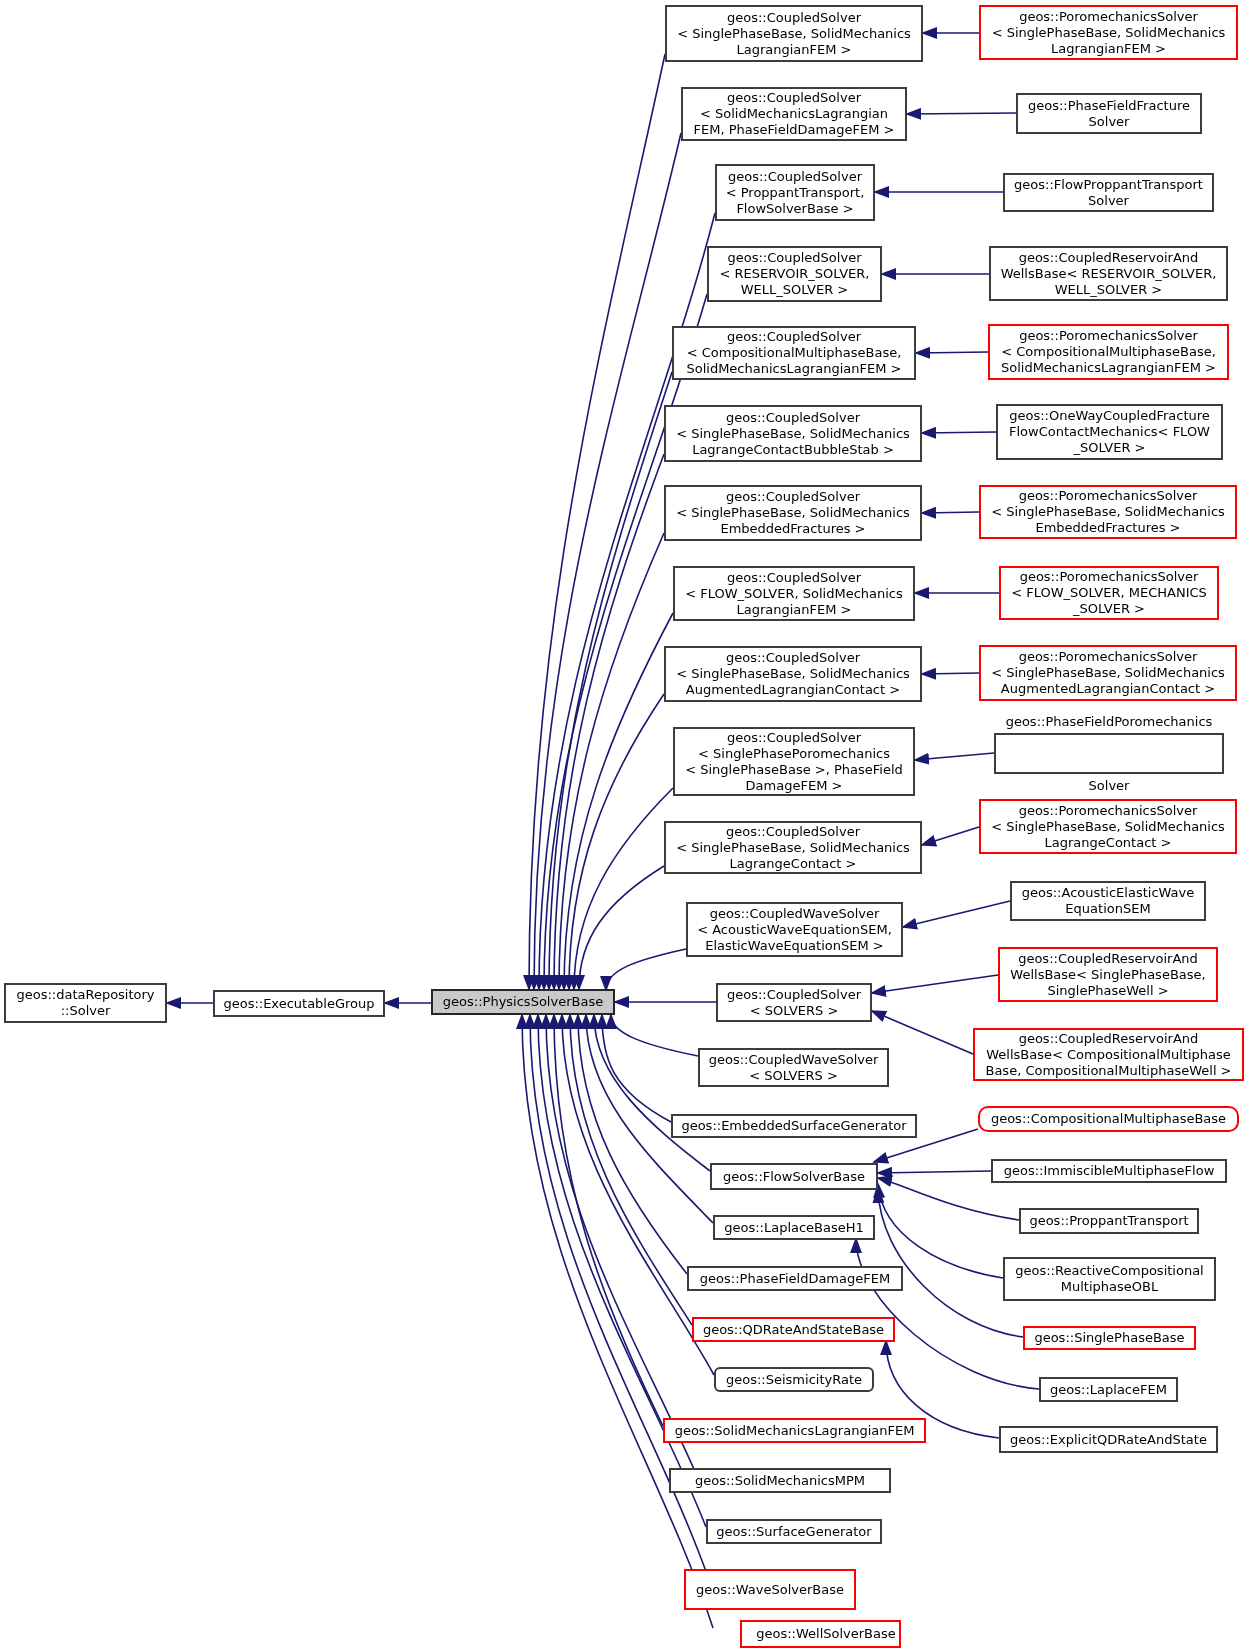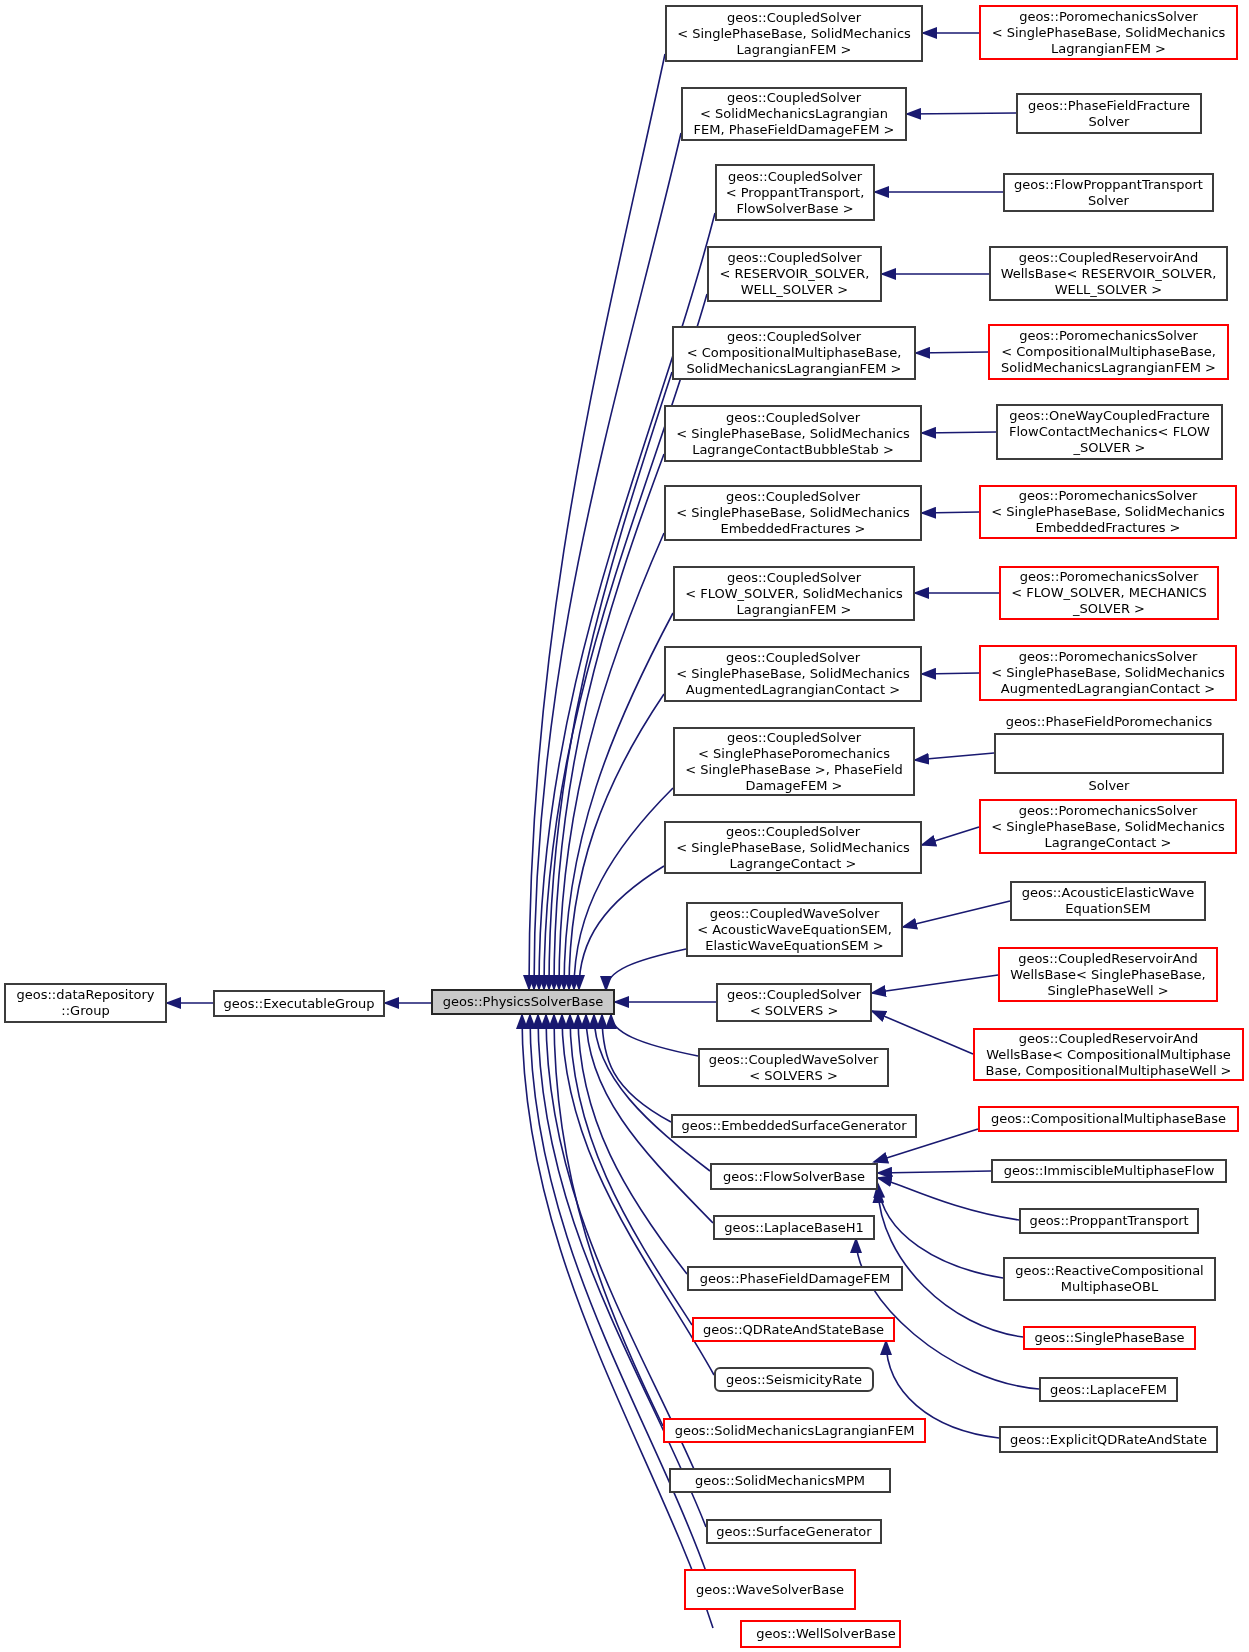--- a/index.html
+++ b/index.html
@@ -69,21 +69,21 @@
       <path d="M978,1129 L874,1162" fill="none" stroke="#191970" stroke-width="1.6" marker-end="url(#arrow)"></path>
       <path d="M991,1171 L878,1173" fill="none" stroke="#191970" stroke-width="1.6" marker-end="url(#arrow)"></path>
       <path d="M1019,1220 C950,1210 900,1183 878,1178" fill="none" stroke="#191970" stroke-width="1.6" marker-end="url(#arrow)"></path>
       <path d="M1003,1278 C940,1268 882,1235 878,1184" fill="none" stroke="#191970" stroke-width="1.6" marker-end="url(#arrow)"></path>
       <path d="M1023,1337 C950,1328 880,1260 878,1189" fill="none" stroke="#191970" stroke-width="1.6" marker-end="url(#arrow)"></path>
       <path d="M1039,1389 C950,1382 856,1300 856,1239" fill="none" stroke="#191970" stroke-width="1.6" marker-end="url(#arrow)"></path>
       <path d="M999,1438 C930,1430 886,1392 886,1341" fill="none" stroke="#191970" stroke-width="1.6" marker-end="url(#arrow)"></path>
     </svg>
 <div class="node" style="left: 4px; top: 983px; width: 163px; height: 40px;">
       <div class="ln">geos::dataRepository</div>
-      <div class="ln">::Group</div>
+      <div class="ln">::Solver</div>
     </div>
     <div class="node" style="left: 213px; top: 990px; width: 172px; height: 27px;">
       <div class="ln">geos::ExecutableGroup</div>
     </div>
     <div class="node hl" style="left: 431px; top: 989px; width: 184px; height: 26px;">
       <div class="ln">geos::PhysicsSolverBase</div>
     </div>
     <div class="node" style="left: 665px; top: 5px; width: 258px; height: 57px;">
       <div class="ln">geos::CoupledSolver</div>
       <div class="ln">&lt; SinglePhaseBase, SolidMechanics</div>
@@ -245,21 +245,21 @@
     <div class="node red" style="left: 998px; top: 947px; width: 220px; height: 55px;">
       <div class="ln">geos::CoupledReservoirAnd</div>
       <div class="ln">WellsBase&lt; SinglePhaseBase,</div>
       <div class="ln">SinglePhaseWell &gt;</div>
     </div>
     <div class="node red" style="left: 973px; top: 1028px; width: 271px; height: 53px;">
       <div class="ln">geos::CoupledReservoirAnd</div>
       <div class="ln">WellsBase&lt; CompositionalMultiphase</div>
       <div class="ln">Base, CompositionalMultiphaseWell &gt;</div>
     </div>
-    <div class="node red" style="left: 978px; top: 1106px; width: 261px; height: 26px;">
+    <div class="node red" style="left: 978px; top: 1106px; width: 261px; height: 26px; border-radius: 10px;">
       <div class="ln">geos::CompositionalMultiphaseBase</div>
     </div>
     <div class="node" style="left: 991px; top: 1159px; width: 236px; height: 24px;">
       <div class="ln">geos::ImmiscibleMultiphaseFlow</div>
     </div>
     <div class="node" style="left: 1019px; top: 1208px; width: 180px; height: 26px;">
       <div class="ln">geos::ProppantTransport</div>
     </div>
     <div class="node" style="left: 1003px; top: 1257px; width: 213px; height: 44px;">
       <div class="ln">geos::ReactiveCompositional</div>

